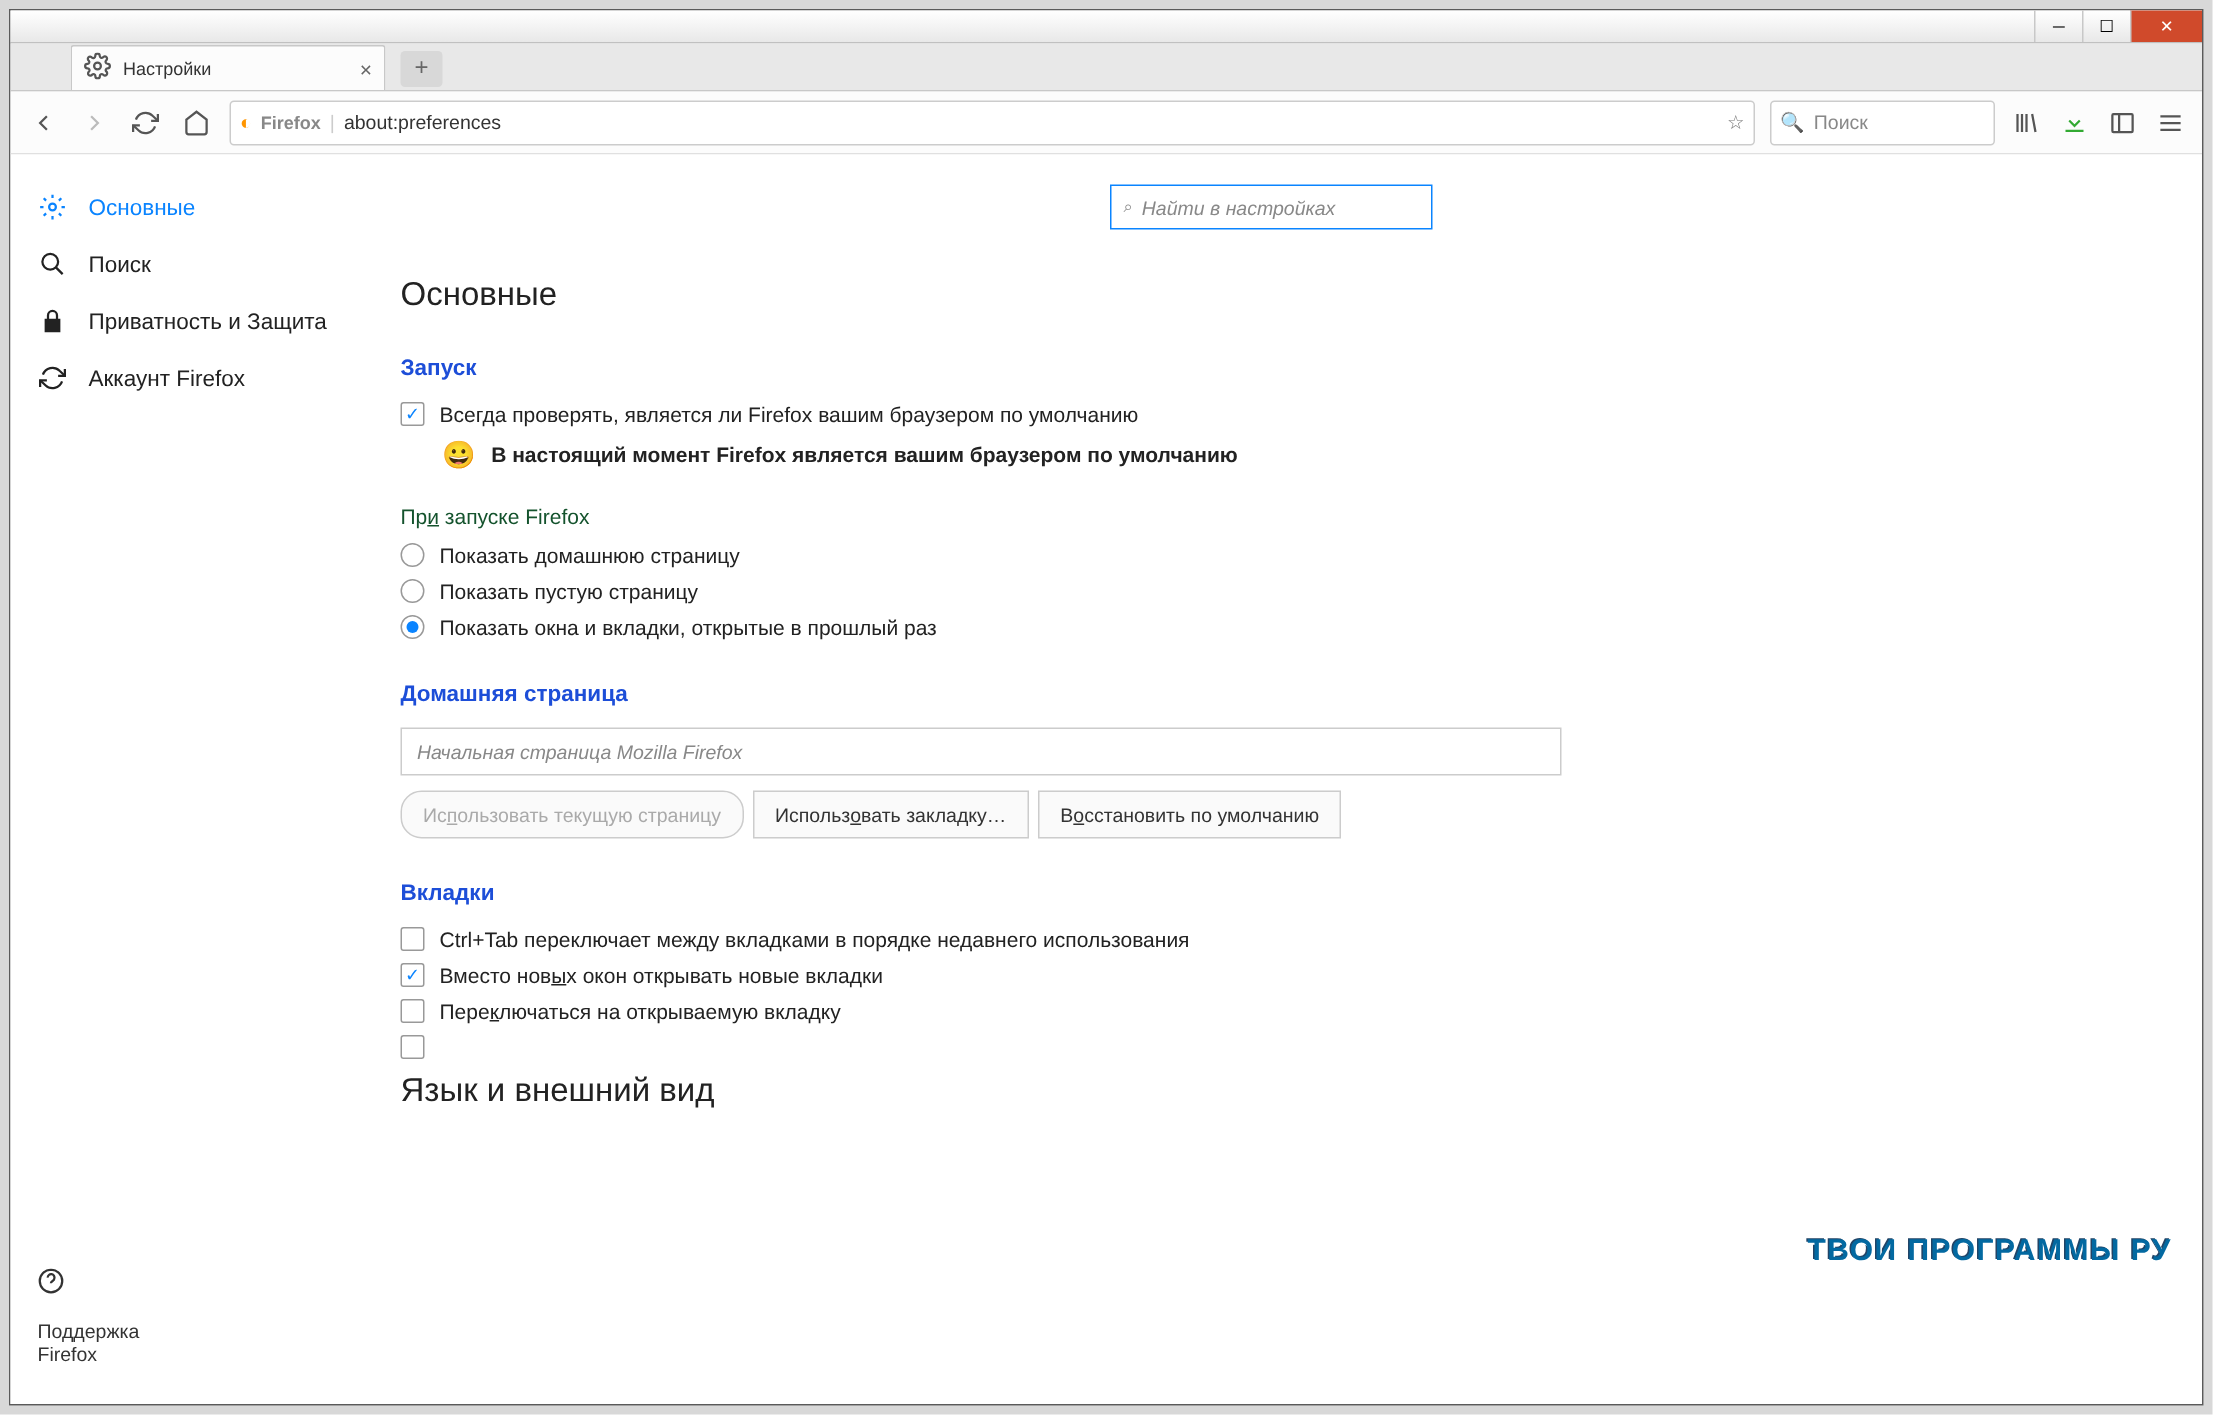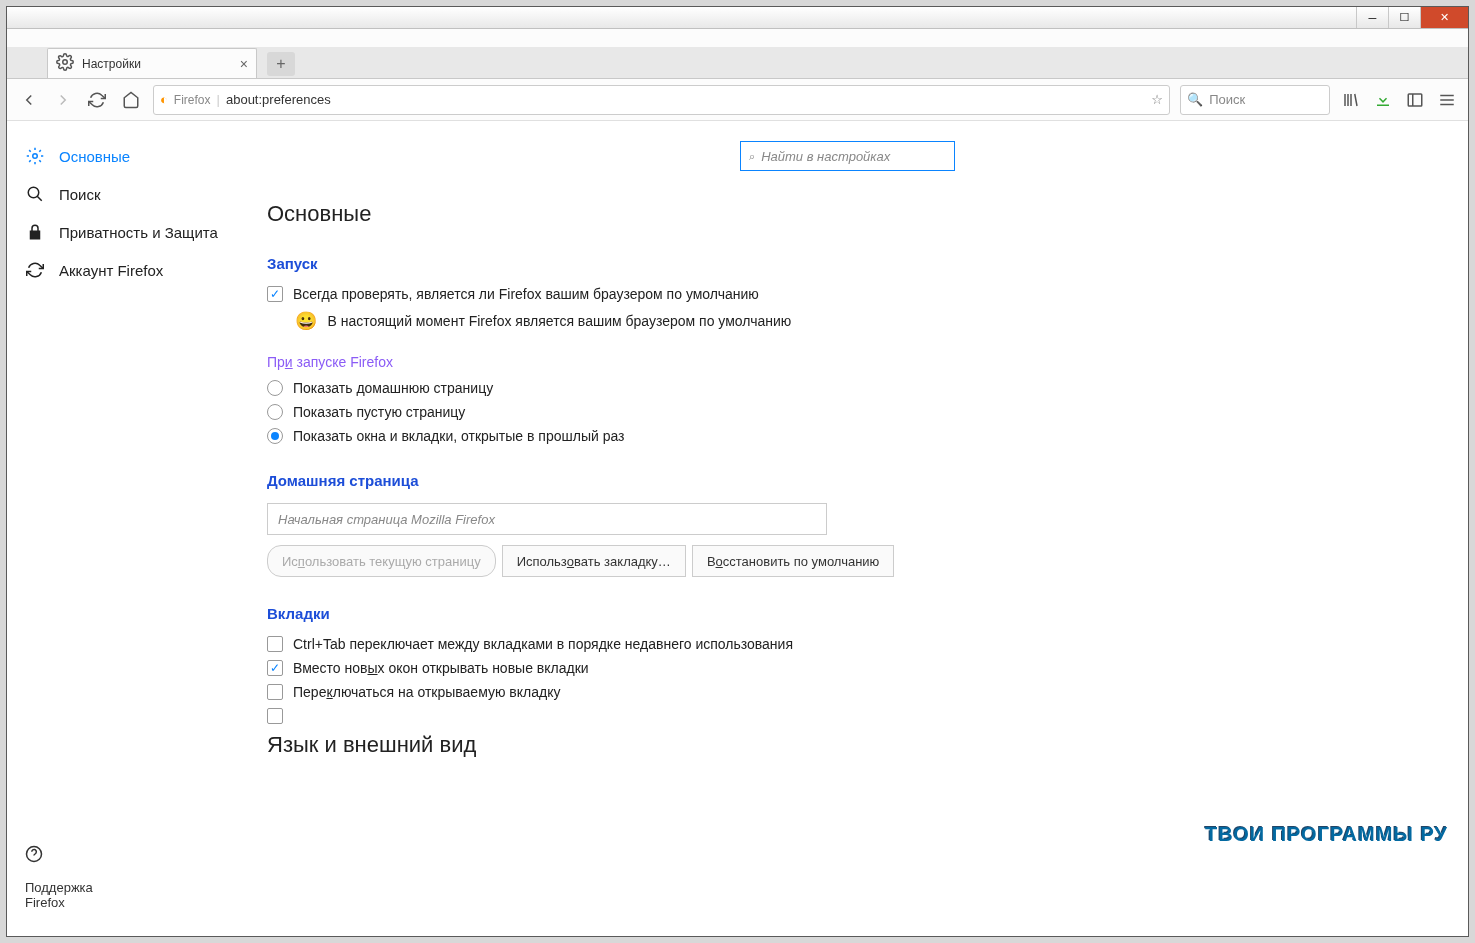--- a/index.html
+++ b/index.html
@@ -1,29 +1,29 @@
 <!DOCTYPE html>
 <html><head>
 <meta charset="utf-8">
 <style>
 * { box-sizing: border-box; margin: 0; padding: 0; font-family: "Segoe UI", Arial, sans-serif; }
 body { background: #d8d8d8; width: 1475px; height: 943px; overflow: hidden; position: relative; }
 .window { position: absolute; left: 6px; top: 6px; right: 6px; bottom: 6px; background: #fcfcfc; border: 1px solid #5a5a5a; display: flex; flex-direction: column; }
 .titlebar { height: 22px; background: linear-gradient(#fff,#e8e8e8); display: flex; justify-content: flex-end; align-items: stretch; border-bottom: 1px solid #c0c0c0; }
 .win-btn { width: 32px; display: flex; align-items: center; justify-content: center; border-left: 1px solid #c8c8c8; font-size: 11px; }
 .win-close { background: #d04a2b; color: #fff; width: 48px; }
-.tabstrip { height: 32px; background: #e8e8e8; display: flex; align-items: flex-end; padding-left: 40px; gap: 4px; border-bottom: 1px solid #c8c8c8; margin-top: 18px; }
+.tabstrip { height: 32px; background: #e8e8e8; display: flex; align-items: flex-end; padding-left: 40px; gap: 4px; border-bottom: 1px solid #c8c8c8; }
 .tab { height: 30px; min-width: 210px; background: #fcfcfc; border: 1px solid #c8c8c8; border-bottom: none; border-radius: 2px 2px 0 0; display: flex; align-items: center; padding: 0 8px; gap: 8px; font-size: 12px; color: #333; }
 .tab .close { margin-left: auto; font-size: 14px; color: #666; }
 .newtab { width: 28px; height: 24px; background: #d8d8d8; border-radius: 3px; display: flex; align-items: center; justify-content: center; color: #666; margin-bottom: 2px; margin-left: 6px; }
 .navbar { height: 42px; background: #fcfcfc; display: flex; align-items: center; padding: 0 10px; gap: 10px; border-bottom: 1px solid #e0e0e0; }
 .nav-icon { width: 24px; height: 24px; display: flex; align-items: center; justify-content: center; color: #555; }
 .nav-icon.disabled { color: #bbb; }
 .urlbar { flex: 1; height: 30px; border: 1px solid #ccc; border-radius: 3px; display: flex; align-items: center; padding: 0 6px; gap: 6px; font-size: 13px; background: #fff; }
-.urlbar .fxlabel { color: #888; font-size: 12px; }
+.urlbar .fxlabel { color: #888; font-size: 12px; font-weight: bold; }
 .urlbar .star { margin-left: auto; color: #777; }
 .searchbar { width: 150px; height: 30px; border: 1px solid #ccc; border-radius: 3px; display: flex; align-items: center; padding: 0 6px; gap: 6px; font-size: 13px; color: #888; background: #fff; }
 .toolbar-icon { width: 22px; height: 22px; display: flex; align-items: center; justify-content: center; color: #555; }
 .content { flex: 1; display: flex; background: #fff; overflow: hidden; }
 .sidebar { width: 240px; padding: 16px 0; display: flex; flex-direction: column; }
 .side-item { display: flex; align-items: center; gap: 14px; padding: 10px 18px; font-size: 15px; color: #222; cursor: pointer; }
 .side-item.active { color: #0a84ff; }
 .side-item .icon { width: 20px; display: flex; justify-content: center; }
 .side-spacer { flex: 1; }
 .side-help { display: flex; align-items: flex-start; gap: 14px; padding: 10px 18px; font-size: 13px; color: #333; flex-direction: column; }
@@ -31,22 +31,22 @@
 .search-prefs { width: 215px; height: 30px; margin: 0 auto 30px; border: 1px solid #0a84ff; display: flex; align-items: center; padding: 0 8px; gap: 6px; font-size: 13px; color: #888; font-style: italic; }
 h1 { font-size: 22px; font-weight: 400; color: #222; margin-bottom: 28px; }
 h2 { font-size: 15px; font-weight: 600; color: #1d4ed8; margin: 28px 0 14px; }
 .row { display: flex; align-items: center; gap: 10px; margin: 8px 0; font-size: 14px; color: #222; }
 .row.indent { margin-left: 28px; }
 .checkbox { width: 16px; height: 16px; border: 1px solid #999; border-radius: 2px; display: flex; align-items: center; justify-content: center; font-size: 12px; color: #0a84ff; flex-shrink: 0; }
 .checkbox.checked::after { content: "✓"; }
 .radio { width: 16px; height: 16px; border: 1px solid #999; border-radius: 50%; display: flex; align-items: center; justify-content: center; flex-shrink: 0; }
 .radio.checked::after { content: ""; width: 8px; height: 8px; background: #0a84ff; border-radius: 50%; }
 .emoji { font-size: 18px; }
-.subhead { font-size: 14px; color: #8b5cf6; margin: 22px 0 10px; }
-.textfield { width: 560px; height: 32px; border: 1px solid #ccc; padding: 0 10px; font-size: 13px; color: #888; font-style: italic; display: flex; align-items: center; background: #fff; }
+.subhead { font-size: 14px; color: #14532d; margin: 22px 0 10px; }
+.textfield { width: 774px; height: 32px; border: 1px solid #ccc; padding: 0 10px; font-size: 13px; color: #888; font-style: italic; display: flex; align-items: center; background: #fff; }
 .btn-row { display: flex; gap: 6px; margin-top: 10px; }
 .btn { height: 32px; border: 1px solid #ccc; background: #fafafa; padding: 0 14px; font-size: 13px; color: #333; display: flex; align-items: center; }
 .btn.disabled { color: #aaa; border-radius: 14px; }
 .watermark { position: absolute; right: 20px; bottom: 90px; font-size: 20px; font-weight: 700; color: #0369a1; text-shadow: 1px 1px 0 #fff, -1px -1px 0 #246; font-family: Arial; letter-spacing: 1px; text-align: right; }
 svg { width: 18px; height: 18px; }
 .u { text-decoration: underline; }
 </style>
 </head>
 <body>
 
@@ -182,21 +182,21 @@
 
       <h1>Основные</h1>
 
       <h2>Запуск</h2>
       <div class="row">
         <div class="checkbox checked"></div>
         <span><span>Всег</span><span class="u">д</span><span>а проверять, является ли Firefox вашим браузером по умолчанию</span></span>
       </div>
       <div class="row indent">
         <span class="emoji">😀</span>
-        <span style="font-weight:400">В настоящий момент Firefox является вашим браузером по умолчанию</span>
+        <span style="font-weight:700">В настоящий момент Firefox является вашим браузером по умолчанию</span>
       </div>
 
       <div class="subhead"><span>Пр</span><span class="u">и</span><span> запуске Firefox</span></div>
       <div class="row">
         <div class="radio"></div>
         <span>Показать домашнюю страницу</span>
       </div>
       <div class="row">
         <div class="radio"></div>
         <span>Показать пустую страницу</span>

